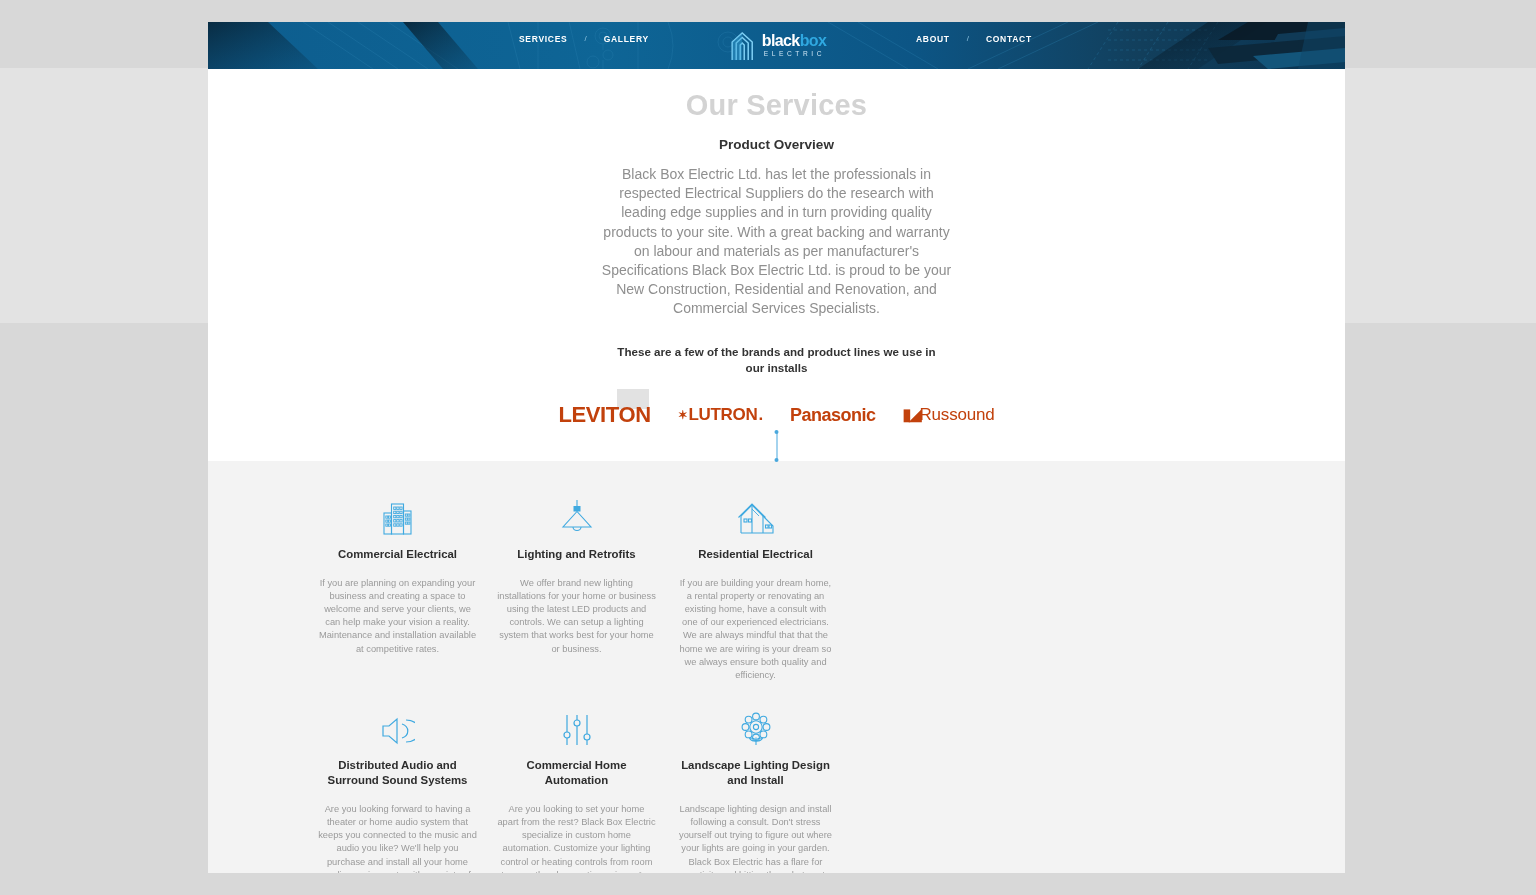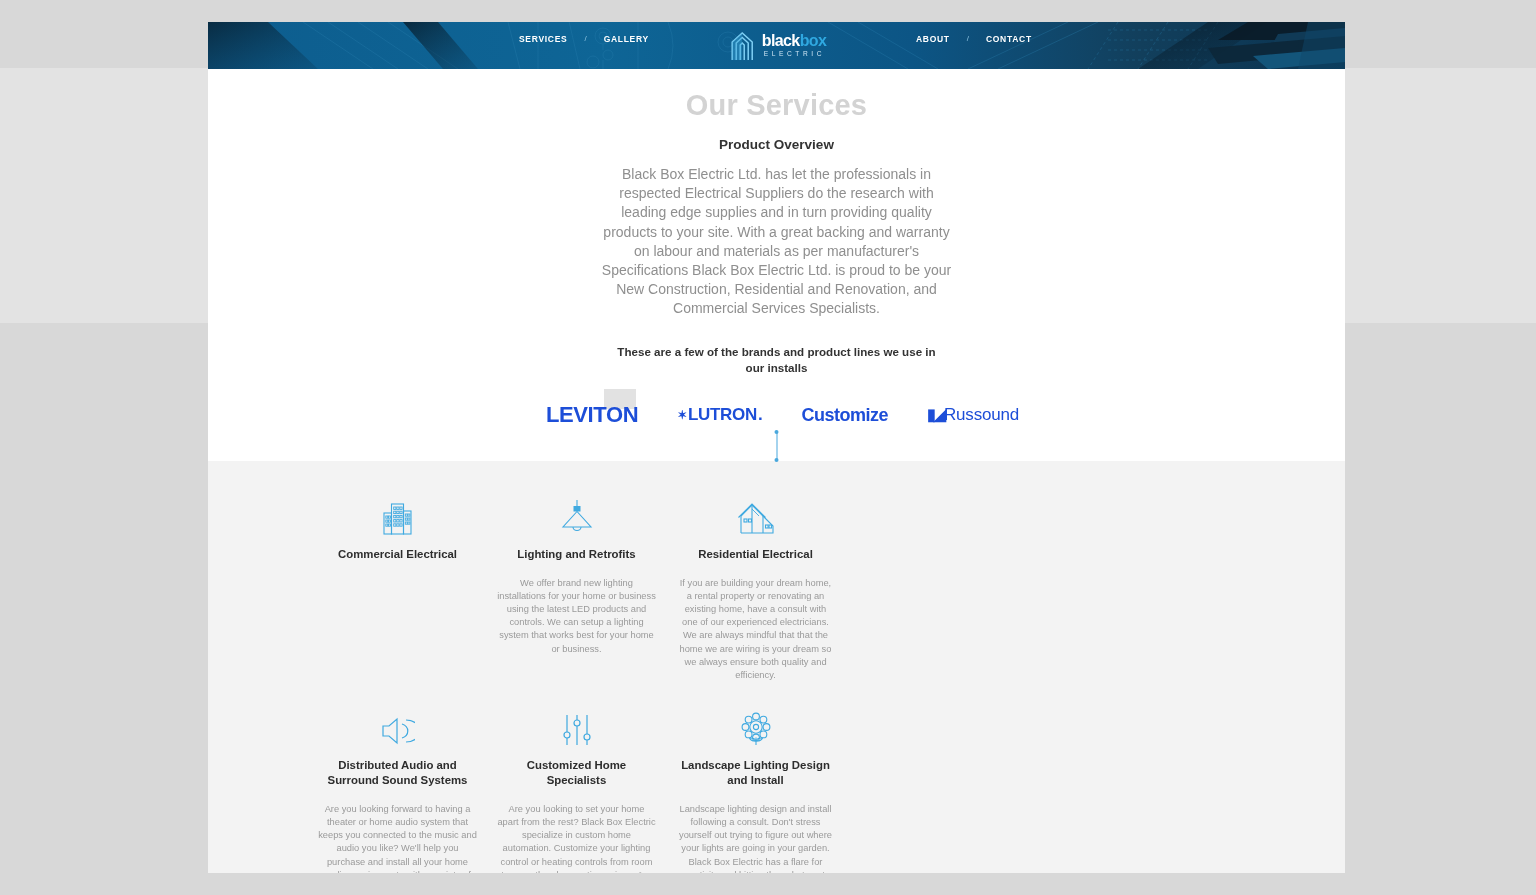--- a/index.html
+++ b/index.html
@@ -104,21 +104,21 @@
     color: #333333;
     line-height: 1.33;
   }
   .brands-row {
     margin-top: 22px;
     display: flex; align-items: center; justify-content: center;
     gap: 27px;
     height: 42px;
     padding-bottom: 6px;
   }
-  .brand { color: #1d4ed8; display: flex; align-items: center; margin-left: 12px; }
+  .brand { color: #c2410c; display: flex; align-items: center; }
   .brand-leviton {
     font-size: 22px; font-weight: bold; letter-spacing: -0.4px;
     font-family: "Liberation Sans", sans-serif;
     position: relative;
   }
   .brand-leviton::before {
     content: ""; position: absolute; right: 2px; top: -13px;
     width: 32px; height: 20px; background: #e2e2e2;
   }
   .brand-leviton span { position: relative; z-index: 2; }
@@ -282,21 +282,21 @@
       <div class="brands-row">
         <div class="brand brand-leviton">
           <span>LEVITON</span>
         </div>
         <div class="brand brand-lutron">
           <span class="lutron-star">✶</span>
             <span>LUTRON</span>
             <span>.</span>
         </div>
         <div class="brand brand-panasonic">
-          <span>Customize</span>
+          <span>Panasonic</span>
         </div>
         <div class="brand brand-russound">
           <span class="russound-mark">▮◢</span>
             <span>Russound</span>
         </div>
       </div>
     </div>
 
     <div class="divider-zone">
       <div class="divider-line"></div>
@@ -336,20 +336,21 @@
                 <rect x="22.3" y="15" width="2" height="2.2"></rect>
                   <rect x="24.9" y="15" width="2" height="2.2"></rect>
                 <rect x="22.3" y="19" width="2" height="2.2"></rect>
                   <rect x="24.9" y="19" width="2" height="2.2"></rect>
                 <rect x="22.3" y="23" width="2" height="2.2"></rect>
                   <rect x="24.9" y="23" width="2" height="2.2"></rect>
               </g>
             </svg>
           </div>
           <div class="svc-title">Commercial Electrical</div>
+          <div class="svc-body">If you are planning on expanding your business and creating a space to welcome and serve your clients, we can help make your vision a reality. Maintenance and installation available at competitive rates.</div>
         </div>
 
         <div class="svc-card">
           <div class="svc-icon">
             <svg width="34" height="36" viewBox="0 0 34 36" fill="none" stroke="#3fa9e0" stroke-width="1.1">
               <path d="M17 1 L17 8"></path>
               <rect x="13.5" y="7" width="7" height="5.5" fill="#3fa9e0" stroke="none"></rect>
               <path d="M17 12.5 L3 28 L31 28 Z"></path>
               <path d="M13 28 a4 3.5 0 0 0 8 0"></path>
             </svg>
@@ -395,21 +396,21 @@
           <div class="svc-icon">
             <svg width="30" height="32" viewBox="0 0 30 32" fill="none" stroke="#3fa9e0" stroke-width="1.2">
               <path d="M5 1 L5 18 M5 24 L5 31"></path>
               <circle cx="5" cy="21" r="3"></circle>
               <path d="M15 1 L15 6 M15 12 L15 31"></path>
               <circle cx="15" cy="9" r="3"></circle>
               <path d="M25 1 L25 20 M25 26 L25 31"></path>
               <circle cx="25" cy="23" r="3"></circle>
             </svg>
           </div>
-          <div class="svc-title">Customized Home Specialists</div>
+          <div class="svc-title">Commercial Home Automation</div>
           <div class="svc-body">Are you looking to set your home apart from the rest? Black Box Electric specialize in custom home automation. Customize your lighting control or heating controls from room to room thereby creating unique, Are you looking to set your home apart from the rest? Black Box Electric specialize in custom home automation. Customize your lighting control or heating controls from room to room thereby creating unique, comfortable atmospheres throughout your home or business. Ask any of our qualified electricians about our smart lighting control packages.</div>
         </div>
 
         <div class="svc-card">
           <div class="svc-icon">
             <svg width="30" height="34" viewBox="0 0 30 34" fill="none" stroke="#3fa9e0" stroke-width="1.1">
               <g>
                 <circle cx="15" cy="4.5" r="3.4"></circle>
                   <circle cx="22.4" cy="7.6" r="3.4"></circle>
                 <circle cx="25.5" cy="15" r="3.4"></circle>

